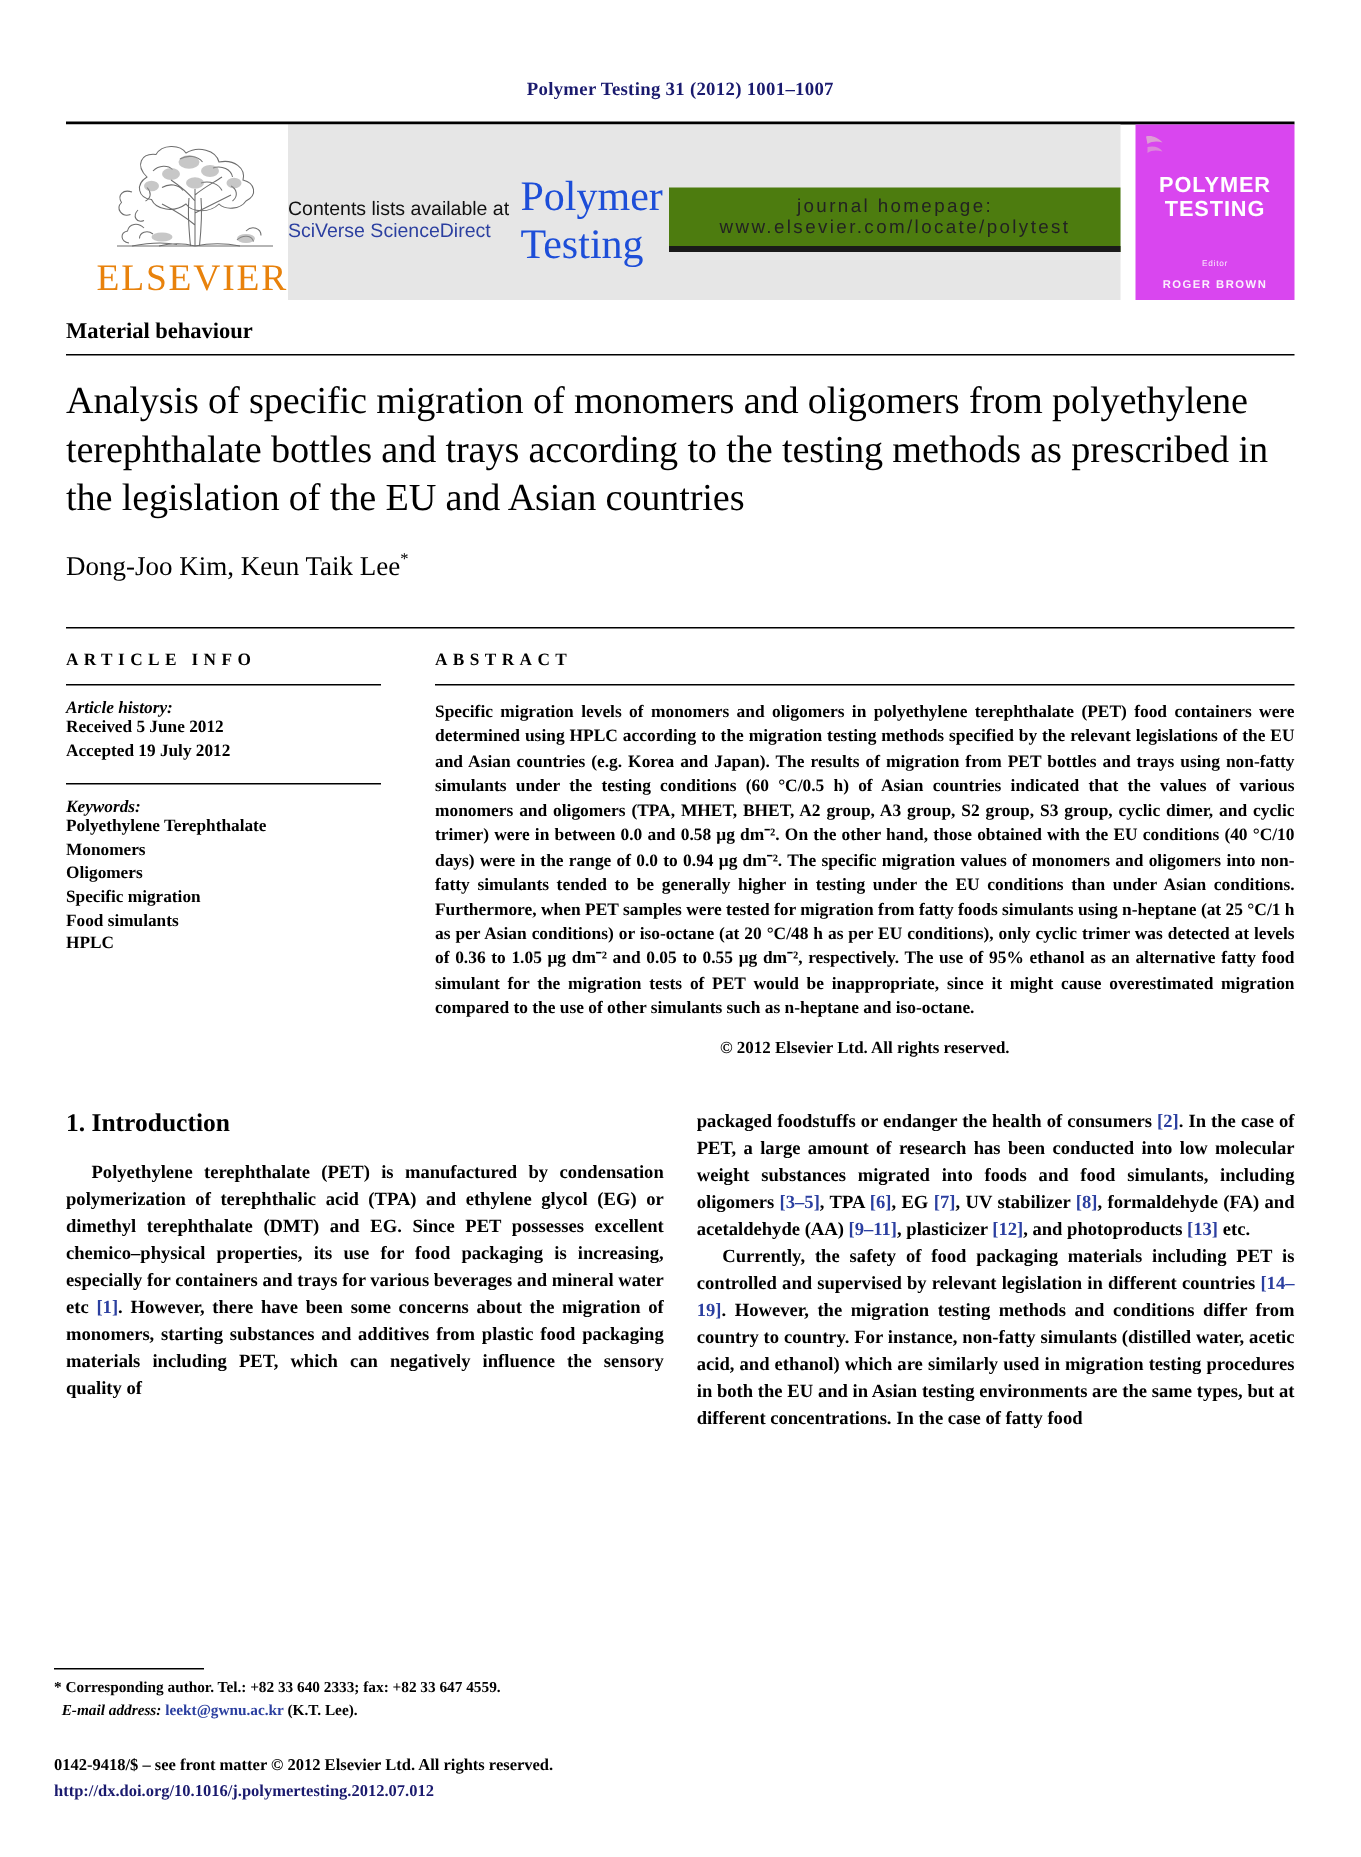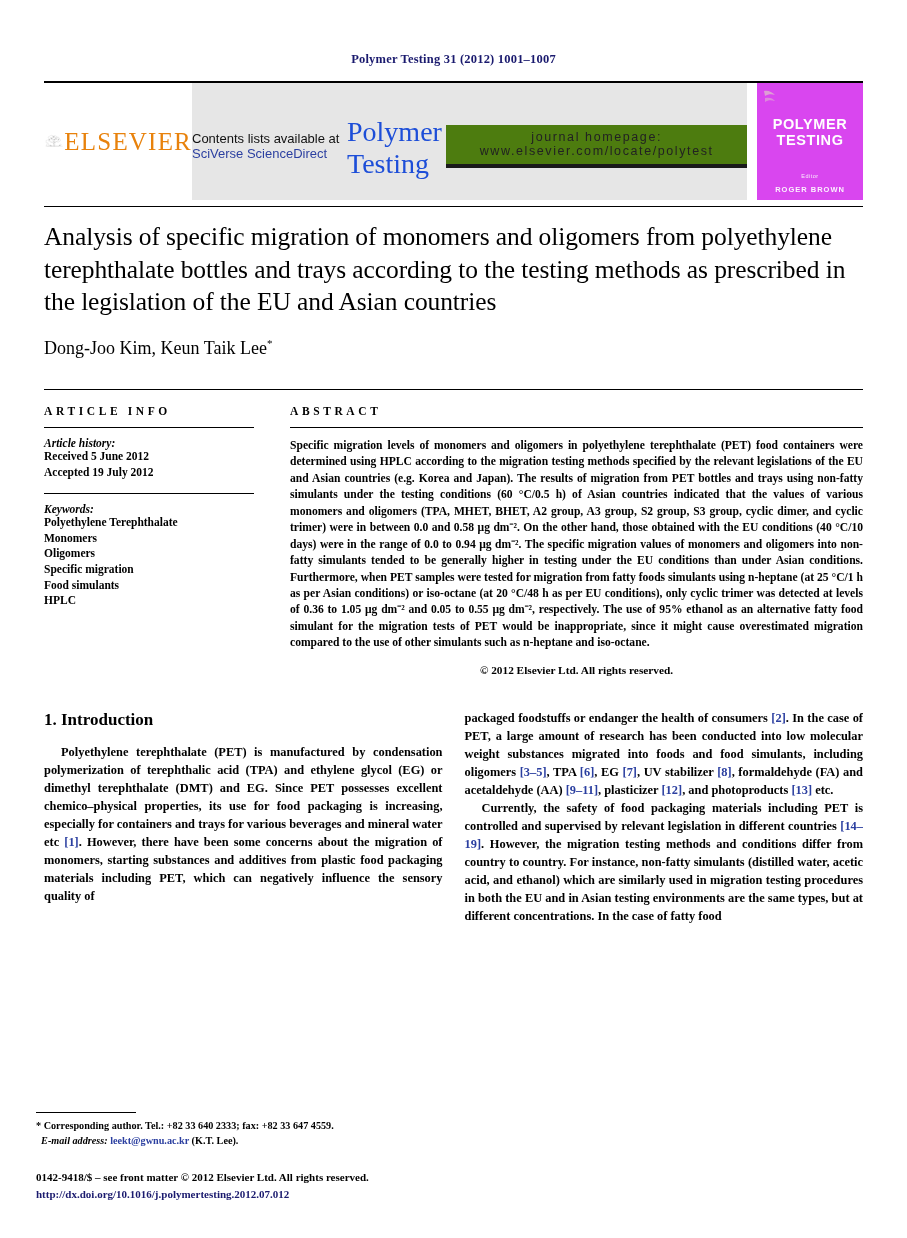--- a/index.html
+++ b/index.html
@@ -39,22 +39,22 @@
     margin-top: 14px;
     display: flex;
     align-items: stretch;
     border-top: 2.5px solid #000;
     height: 117px;
   }
   .banner-logo {
     width: 148px;
     flex: 0 0 148px;
     display: flex;
-    flex-direction: row;
-    align-items: center;
+    flex-direction: column;
+    align-items: flex-end;
     justify-content: flex-end;
     background: #fff;
     padding-bottom: 2px;
   }
   .tree-svg { display:block; }
   .elsevier-word {
     font-family: "Liberation Serif", serif;
     color: #E8820C;
     font-size: 25px;
     letter-spacing: 1.2px;
@@ -346,20 +346,21 @@
       </svg>
       <div class="cover-title">
         <div>POLYMER</div>
         <div>TESTING</div>
       </div>
       <div class="cover-editor-label">Editor</div>
       <div class="cover-editor">ROGER BROWN</div>
     </div>
   </div>
 
+  <div class="section-label">Material behaviour</div>
   <div class="divider-after-label"></div>
 
   <div class="art-title">Analysis of specific migration of monomers and oligomers from polyethylene terephthalate bottles and trays according to the testing methods as prescribed in the legislation of the EU and Asian countries</div>
 
   <div class="authors"><span>Dong-Joo Kim, Keun Taik Lee</span><sup>*</sup></div>
 
 
   <div class="infoblock">
 
     <div class="col-info">

